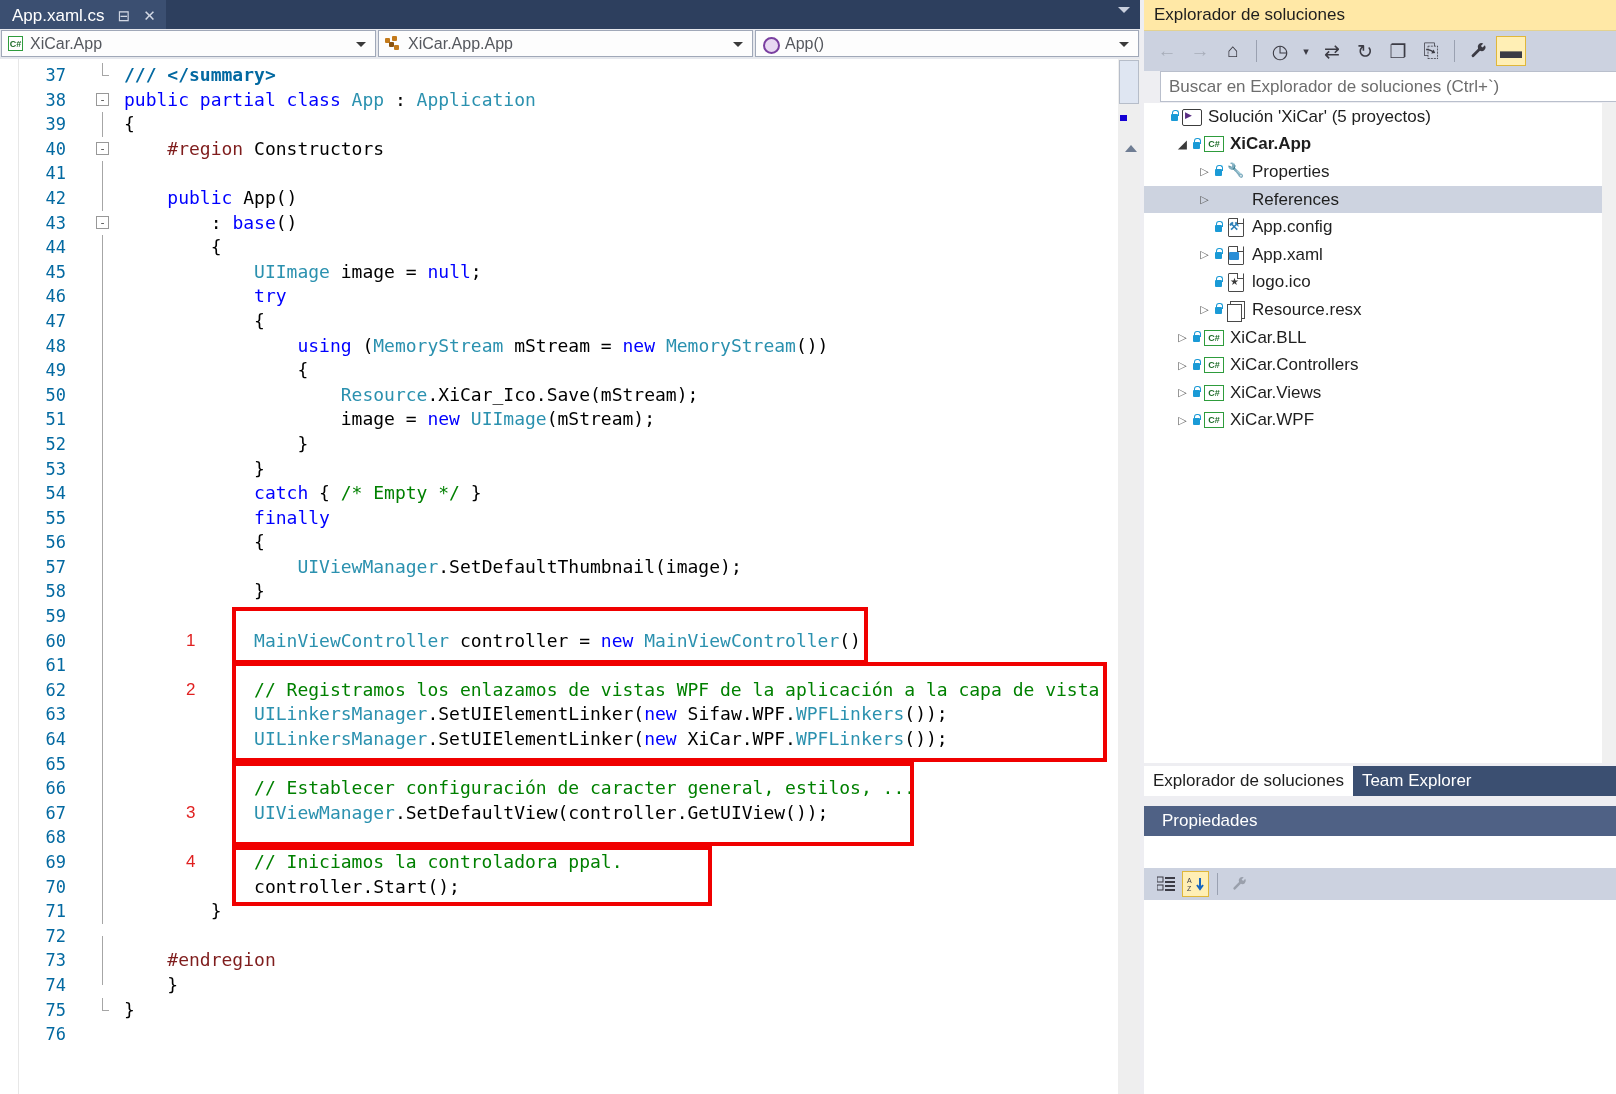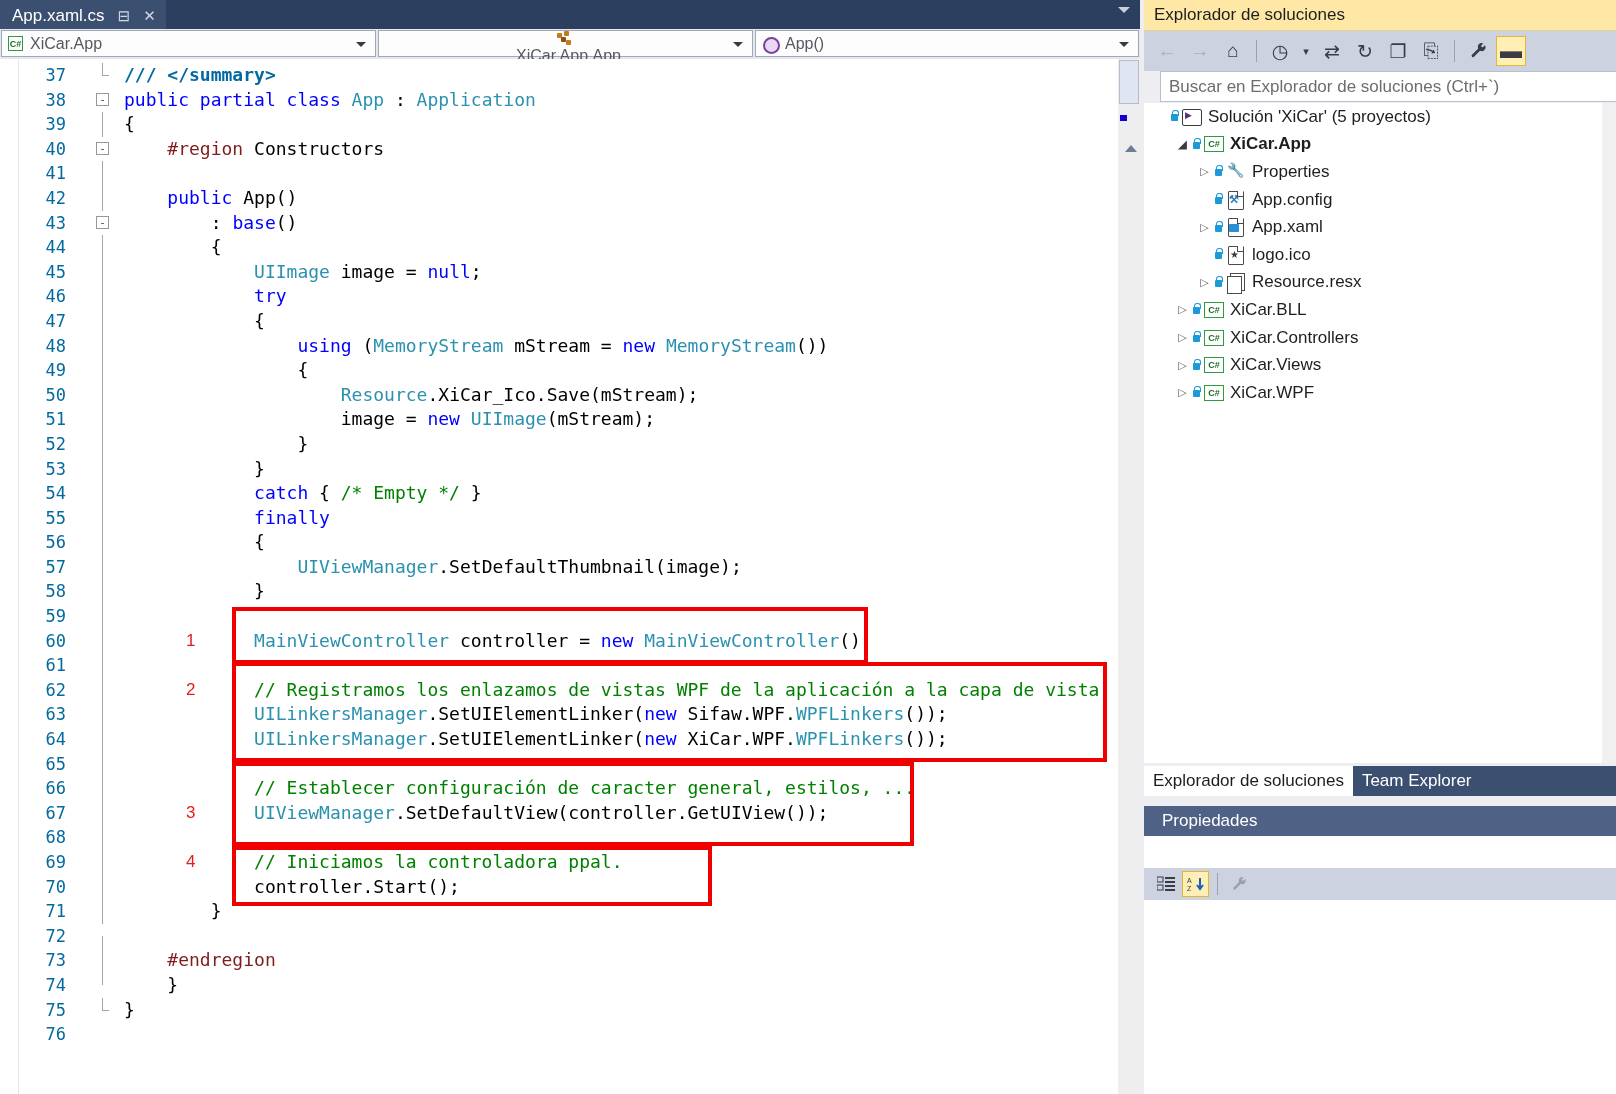--- a/index.html
+++ b/index.html
@@ -54,21 +54,21 @@
   .nav-combo {
     background: #fdfdfd;
     border: 1px solid #a0a8b8;
     margin: 1px 1px 2px 1px;
     display: flex; align-items: center;
     position: relative;
     font-size: 16px; color: #55585e;
     padding-left: 6px;
   }
   .nav-combo.c1 { width: 375px; }
-  .nav-combo.c2 { width: 375px; flex-direction: column; }
+  .nav-combo.c2 { width: 375px; }
   .nav-combo.c3 { flex: 1; }
   .nav-combo .combo-label { white-space: nowrap; }
   .nav-combo .caret {
     position: absolute; right: 9px; top: 50%; margin-top:-2px;
     width: 0; height: 0;
     border-left: 5px solid transparent;
     border-right: 5px solid transparent;
     border-top: 5px solid #3a3a3a;
   }
   .cs-icon {
@@ -463,20 +463,26 @@
           <span class="lockbadge"></span>
           <span class="ti ic-cs">C#</span>
           <span class="ti-label">XiCar.App</span>
         </div>
         <div class="tree-row" style="padding-left: 52px;">
           <span class="expander closed"></span>
           <span class="lockbadge"></span>
           <span class="ti ic-wrench"></span>
           <span class="ti-label">Properties</span>
         </div>
+        <div class="tree-row selected" style="padding-left: 52px;">
+          <span class="expander closed"></span>
+          <span class="lockbadge" style="visibility: hidden;"></span>
+          <span class="ti ic-refs"></span>
+          <span class="ti-label">References</span>
+        </div>
         <div class="tree-row" style="padding-left: 52px;">
           <span class="expander "></span>
           <span class="lockbadge"></span>
           <span class="ti ic-file ic-cfg">
             <span class="glyph">⚒</span>
           </span>
           <span class="ti-label">App.config</span>
         </div>
         <div class="tree-row" style="padding-left: 52px;">
           <span class="expander closed"></span>

